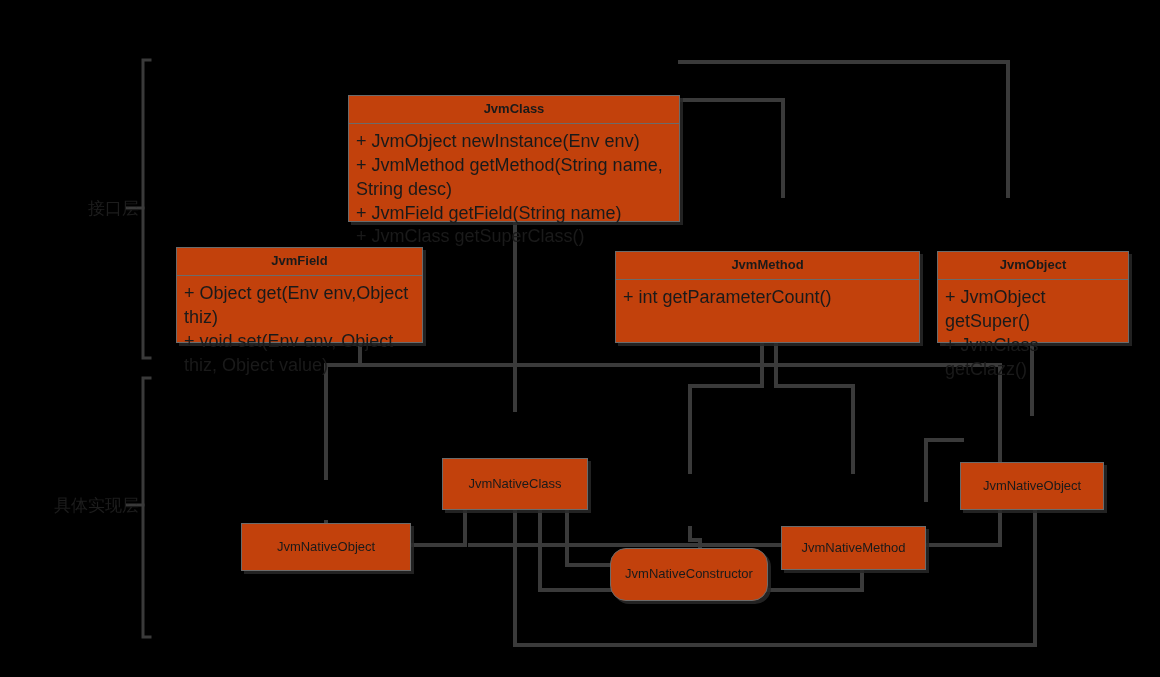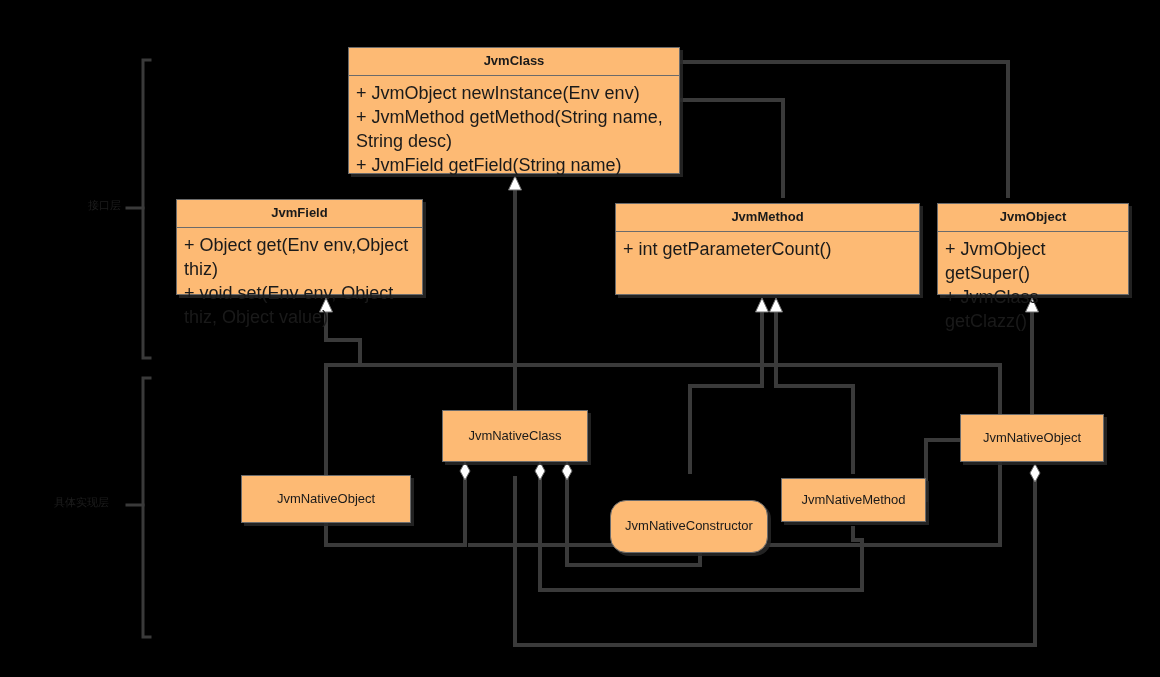--- a/index.html
+++ b/index.html
@@ -18,24 +18,25 @@
   svg.wires {
     position: absolute;
     left: 0;
     top: 0;
     width: 1160px;
     height: 677px;
   }
   .uml-box {
     position: absolute;
     box-sizing: border-box;
-    background: #fdba74;
+    background: #c2410c;
     border: 1px solid #6b6b6b;
     box-shadow: 3px 3px 0 rgba(40,40,40,0.85);
     z-index: 5;
+    margin-top: 48px;
   }
   .uml-title {
     box-sizing: border-box;
     text-align: center;
     font-weight: bold;
     font-size: 13px;
     color: #1a1a1a;
     padding: 5px 4px 6px 4px;
     line-height: 1.25;
   }
@@ -54,26 +55,26 @@
     font-weight: normal;
     font-size: 13px;
     display: flex;
     align-items: center;
     justify-content: center;
     height: 100%;
     padding: 3px 20px;
   }
   .group-label {
     position: absolute;
-    font-size: 11px;
+    font-size: 17px;
     color: #1d1d1d;
     white-space: nowrap;
     z-index: 4;
     line-height: 1.2;
-    text-align: left;
+    text-align: right;
   }
 </style>
 </head>
 <body>
 
 <div id="canvas">
 
   <svg class="wires" viewBox="0 0 1160 677" xmlns="http://www.w3.org/2000/svg">
     <defs>
       <g id="gtri">
@@ -138,20 +139,21 @@
 
   <div class="group-label" style="left:88px; top:199px; width:36px;">接口层</div>
   <div class="group-label" style="left:54px; top:496px; width:72px;">具体实现层</div>
 
   <div class="uml-box compartmented" style="left:348px; top:47px; width:332px; height:127px;">
     <div class="uml-title">JvmClass</div>
     <div class="uml-body">
       <div>+ JvmObject newInstance(Env env)</div>
       <div>+ JvmMethod getMethod(String name, String desc)</div>
       <div>+ JvmField getField(String name)</div>
+      <div>+ JvmClass getSuperClass()</div>
     </div>
   </div>
 
   <div class="uml-box compartmented" style="left:176px; top:199px; width:247px; height:96px;">
     <div class="uml-title">JvmField</div>
     <div class="uml-body">
       <div>+ Object get(Env env,Object thiz)</div>
       <div>+ void set(Env env, Object thiz, Object value)</div>
     </div>
   </div>

